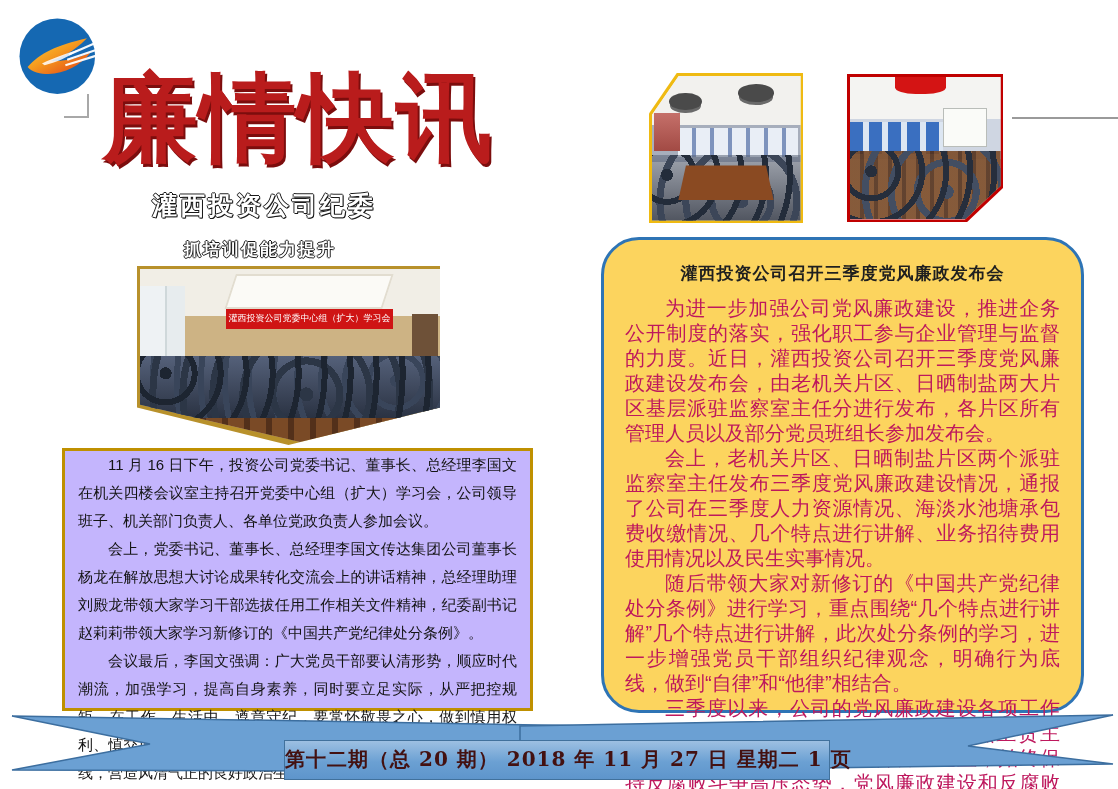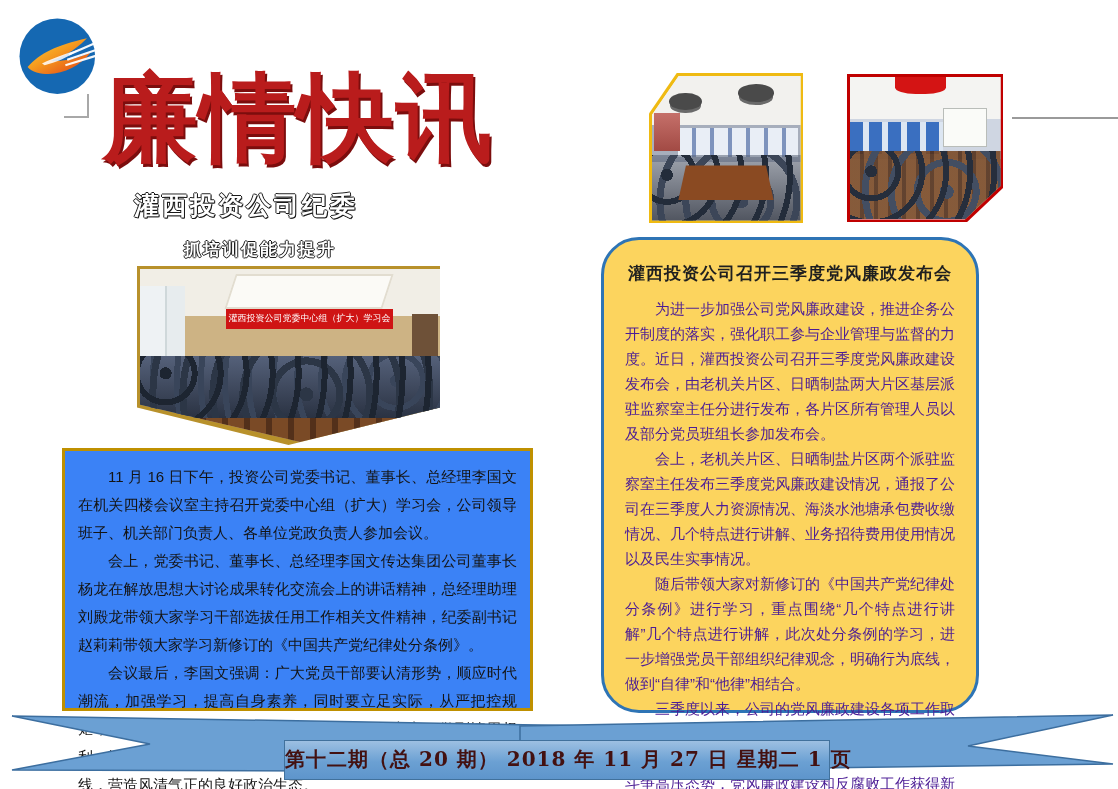--- a/index.html
+++ b/index.html
@@ -11,21 +11,21 @@
   .logo{position:absolute;left:14px;top:13px;width:92px;height:90px;}
   .corner-mark-h{position:absolute;left:64px;top:116px;width:25px;height:2px;background:#a8a8a8;}
   .corner-mark-v{position:absolute;left:87px;top:94px;width:2px;height:24px;background:#a8a8a8;}
   .masthead-title{
     position:absolute;left:78px;top:48px;width:440px;height:140px;
     font-family:"DejaVu Serif", serif;font-weight:bold;font-size:96px;line-height:140px;
     color:#b91c1c;text-align:center;letter-spacing:2px;white-space:nowrap;
     text-shadow:2px 3px 0 #7c0d0d;
   }
   .masthead-org{
-    position:absolute;left:96px;top:188px;width:300px;height:36px;
+    position:absolute;left:114px;top:188px;width:300px;height:36px;
     font-family:"DejaVu Serif", serif;font-weight:bold;font-size:25px;line-height:36px;
     text-align:center;letter-spacing:3px;white-space:nowrap;
     color:#ffffff;text-shadow:-1px 0 #1a1a1a,1px 0 #1a1a1a,0 -1px #1a1a1a,0 1px #1a1a1a,1px 1px #1a1a1a;
   }
   .masthead-date{
     position:absolute;left:130px;top:236px;width:260px;height:26px;
     font-family:"DejaVu Serif", serif;font-weight:bold;font-size:17px;line-height:26px;
     text-align:center;letter-spacing:2px;white-space:nowrap;
     color:#ffffff;text-shadow:-1px 0 #1a1a1a,1px 0 #1a1a1a,0 -1px #1a1a1a,0 1px #1a1a1a;
   }
@@ -81,29 +81,29 @@
   .p2-screen{position:absolute;left:62%;top:22%;width:28%;height:26%;background:#fafbf8;border:1px solid #b9bdb9;}
   .p2-crowd{position:absolute;left:0;top:52%;width:100%;height:48%;
     background:
       repeating-radial-gradient(circle at 14% 30%, #262e3c 0 6px, rgba(0,0,0,0) 6px 24px),
       repeating-radial-gradient(circle at 64% 60%, #434e62 0 7px, rgba(0,0,0,0) 7px 26px),
       repeating-linear-gradient(90deg, rgba(122,74,38,.9) 0 10px, rgba(83,48,26,.9) 10px 14px);}
   .divider-line{position:absolute;left:1012px;top:117px;width:106px;height:2px;background:#9a9a9a;}
   
   .left-box{
     position:absolute;left:62px;top:448px;width:471px;height:263px;box-sizing:border-box;
-    background:#3b82f6;border:3px solid #bf9000;padding:12px 13px 0 13px;
+    background:#c4b5fd;border:3px solid #bf9000;padding:0 13px 0 13px;
   }
   .left-box p{margin:0;text-indent:2em;font-size:15px;line-height:28px;color:#141414;text-align:justify;}
   .right-box{
-    position:absolute;left:601px;top:237px;width:378px;height:476px;box-sizing:border-box;
+    position:absolute;left:601px;top:237px;width:483px;height:476px;box-sizing:border-box;
     background:#fcd45e;border:3px solid #2e74b5;border-radius:38px;padding:22px 21px 0 21px;
   }
   .right-box h2{margin:0 0 10px 0;font-size:17px;line-height:24px;color:#1f1f1f;text-align:center;letter-spacing:1px;font-weight:bold;}
-  .right-box p{margin:0;text-indent:2em;font-size:15px;line-height:25px;color:#4c1d95;text-align:justify;}
+  .right-box p{margin:0;text-indent:2em;font-size:20px;line-height:25px;color:#be185d;text-align:justify;}
   
   .ribbon-svg{position:absolute;left:0;top:700px;width:1118px;height:89px;}
   .ribbon-center{
     position:absolute;left:284px;top:740px;width:546px;height:40px;box-sizing:border-box;
     background:linear-gradient(#9dc0e2,#6ba0d3 55%,#5e95cb);border:1.5px solid #41719c;
     text-align:center;font-family:"DejaVu Serif", serif;font-weight:bold;font-size:20px;line-height:37px;
     color:#431111;white-space:nowrap;letter-spacing:1px;
   }
 </style>
 </head>

